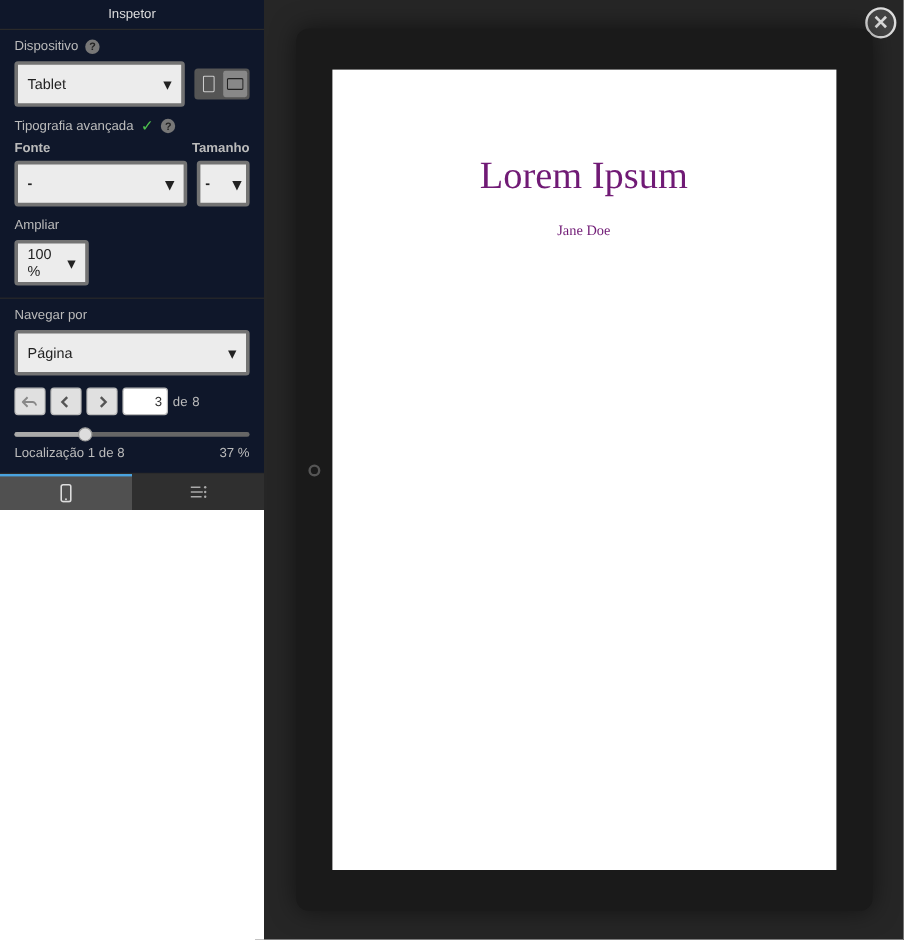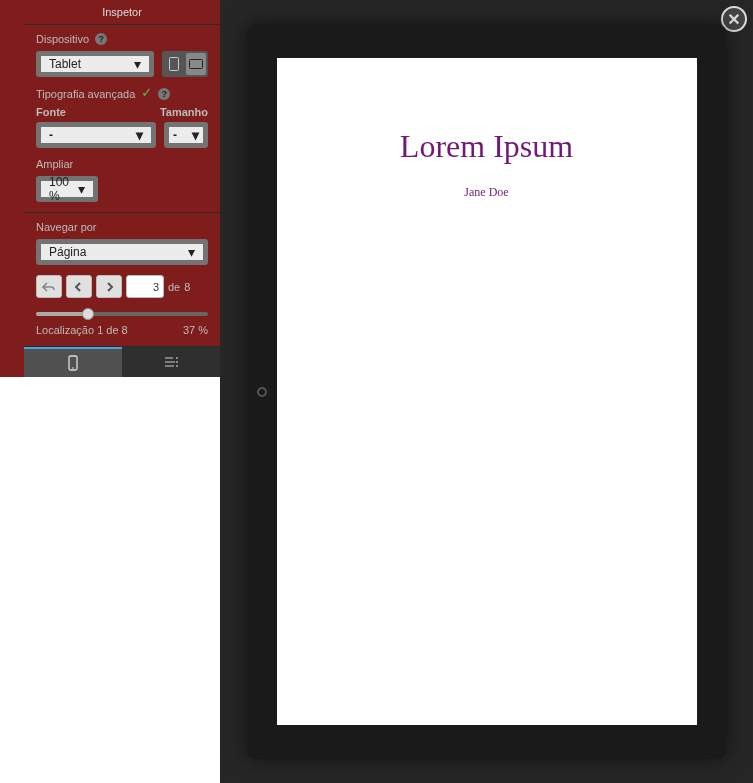--- a/index.html
+++ b/index.html
@@ -8,68 +8,67 @@
     height: 783px;
     font-family: Arial, sans-serif;
     background: #fff;
     overflow: hidden;
     position: relative;
   }
   .sidebar {
     position: absolute;
     left: 0; top: 0;
     width: 220px;
-    background: #7f1d1d;
+    background: #0f172a;
     color: #ccc;
     font-size: 11px;
-    padding-left: 24px;
   }
   .sb-title {
     text-align: center;
     padding: 6px 0;
     color: #ddd;
     font-size: 11px;
     border-bottom: 1px solid #2a2a2a;
   }
   .sb-section {
     padding: 8px 12px 10px 12px;
     border-bottom: 1px solid #2a2a2a;
   }
   .sb-label {
     color: #bbb;
     font-size: 11px;
     margin-bottom: 6px;
     display: flex;
-    align-items: flex-end;
+    align-items: center;
     gap: 6px;
   }
   .help-dot {
     display: inline-flex;
     width: 12px; height: 12px;
     border-radius: 50%;
     background: #777;
     color: #222;
     font-size: 9px;
     font-weight: bold;
     align-items: center;
     justify-content: center;
   }
   .check-green { color: #4ec24e; font-size: 13px; }
   .row { display: flex; align-items: center; gap: 8px; }
   .select {
     background: #ececec;
     color: #222;
     border-radius: 3px;
-    height: 26px;
+    height: 38px;
     display: flex;
     align-items: center;
     justify-content: space-between;
     padding: 0 8px;
     font-size: 12px;
-    border: 5px solid #737373;
+    border: 3px solid #737373;
     flex: 1;
   }
   .select .chev {
     font-size: 14px;
     color: #222;
   }
   .orient-group {
     display: flex;
     background: #555;
     border-radius: 3px;

